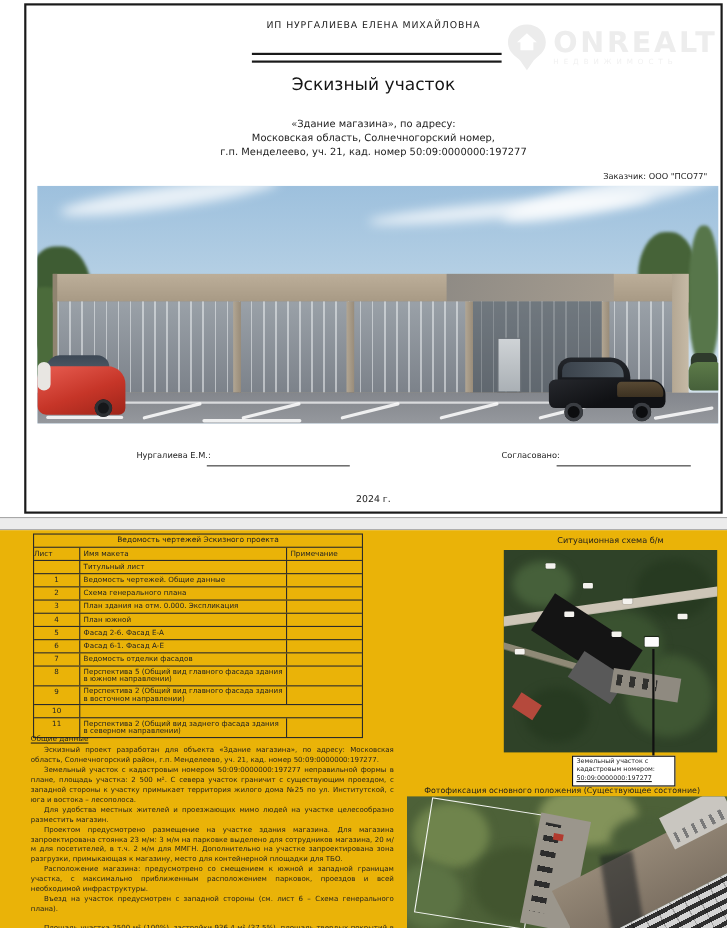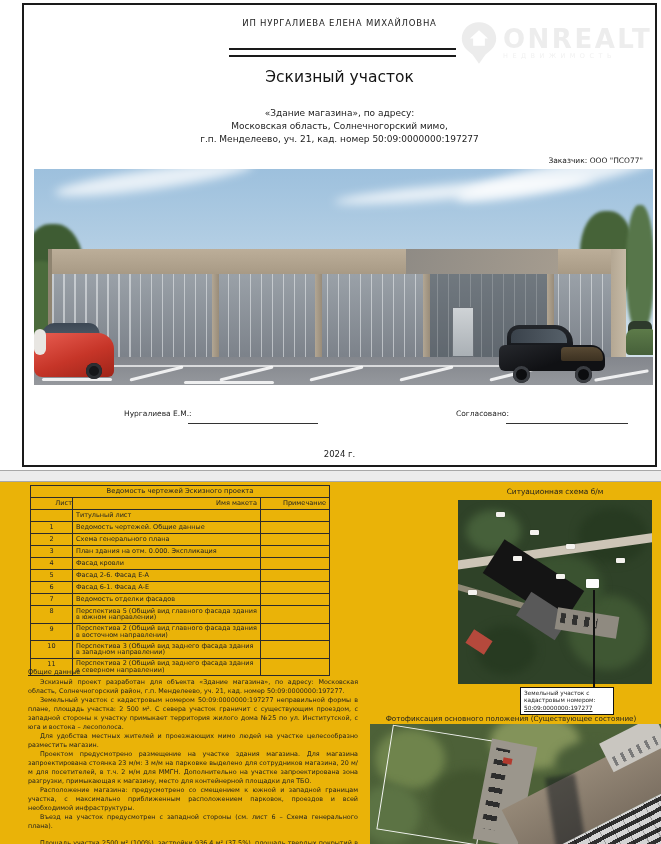--- a/index.html
+++ b/index.html
@@ -103,21 +103,21 @@
          border-top:1px solid #a8a8a8;border-bottom:1px solid #a8a8a8;}
 
   
   .page2{position:absolute;left:0;top:482px;width:661px;height:470px;background:#eab308;overflow:hidden;}
 
   .vt{position:absolute;left:30px;top:3px;width:298px;border:1px solid #2b2b2b;font-size:6.5px;color:#222;}
   .vt-title{height:11px;line-height:11px;text-align:center;border-bottom:1px solid #2b2b2b;font-size:6.8px;}
   .vt-row{display:grid;grid-template-columns:42px 1fr 68px;border-bottom:1px solid #2b2b2b;min-height:11px;}
   .vt-row:last-child{border-bottom:none;}
   .vt-head{font-size:6.6px;}
-  .vt-head .c1,.vt-head .c2,.vt-head .c3{text-align:right;}
+  .vt-head .c1,.vt-head .c2,.vt-head .c3{text-align:left;}
   .c1{border-right:1px solid #2b2b2b;text-align:center;padding-top:2px;line-height:6.8px;}
   .c2{border-right:1px solid #2b2b2b;padding:1.5px 3px;line-height:6.8px;}
   .c3{padding:1.5px 3px;line-height:6.8px;}
 
   .notes{position:absolute;left:28px;top:186px;width:330px;font-size:6.4px;line-height:9px;
          color:#1f1f1f;text-align:justify;}
   .notes-h{text-decoration:underline;font-size:6.6px;margin-bottom:1px;}
   .notes p{margin:0;text-indent:12px;}
   .notes p.sp{margin-top:8px;}
 
@@ -176,21 +176,21 @@
       <div class="wm-brand">ONREALT</div>
       <div class="wm-tag">НЕДВИЖИМОСТЬ</div>
     </div>
   </div>
 
   <div class="company-header">ИП НУРГАЛИЕВА ЕЛЕНА МИХАЙЛОВНА</div>
   <div class="dbl-line"></div>
   <div class="proj-title">Эскизный участок</div>
   <div class="proj-sub">
     <div>«Здание магазина»,  по адресу:</div>
-    <div>Московская область, Солнечногорский мимо,</div>
+    <div>Московская область, Солнечногорский номер,</div>
     <div>г.п. Менделеево, уч. 21, кад. номер 50:09:0000000:197277</div>
   </div>
   <div class="client">Заказчик: ООО "ПСО77"</div>
 
   <div class="render">
     <div class="sky"></div>
     <div class="cloud cl1"></div>
     <div class="cloud cl2"></div>
     <div class="cloud cl3"></div>
     <div class="tree tr1"></div>
@@ -275,21 +275,21 @@
       <div class="c2">Схема генерального плана</div>
       <div class="c3"></div>
     </div>
     <div class="vt-row">
       <div class="c1">3</div>
       <div class="c2">План здания на отм. 0.000. Экспликация</div>
       <div class="c3"></div>
     </div>
     <div class="vt-row">
       <div class="c1">4</div>
-      <div class="c2">Фасад кровли</div>
+      <div class="c2">План южной</div>
       <div class="c3"></div>
     </div>
     <div class="vt-row">
       <div class="c1">5</div>
       <div class="c2">Фасад 2-6. Фасад Е-А</div>
       <div class="c3"></div>
     </div>
     <div class="vt-row">
       <div class="c1">6</div>
       <div class="c2">Фасад 6-1. Фасад А-Е</div>
@@ -305,21 +305,20 @@
       <div class="c2">Перспектива 5 (Общий вид главного фасада здания в южном направлении)</div>
       <div class="c3"></div>
     </div>
     <div class="vt-row">
       <div class="c1">9</div>
       <div class="c2">Перспектива 2 (Общий вид главного фасада здания в восточном направлении)</div>
       <div class="c3"></div>
     </div>
     <div class="vt-row">
       <div class="c1">10</div>
-      <div class="c2">Перспектива 3 (Общий вид заднего фасада здания в западном направлении)</div>
       <div class="c3"></div>
     </div>
     <div class="vt-row">
       <div class="c1">11</div>
       <div class="c2">Перспектива 2 (Общий вид заднего фасада здания в северном направлении)</div>
       <div class="c3"></div>
     </div>
   </div>
 
   <div class="notes">

